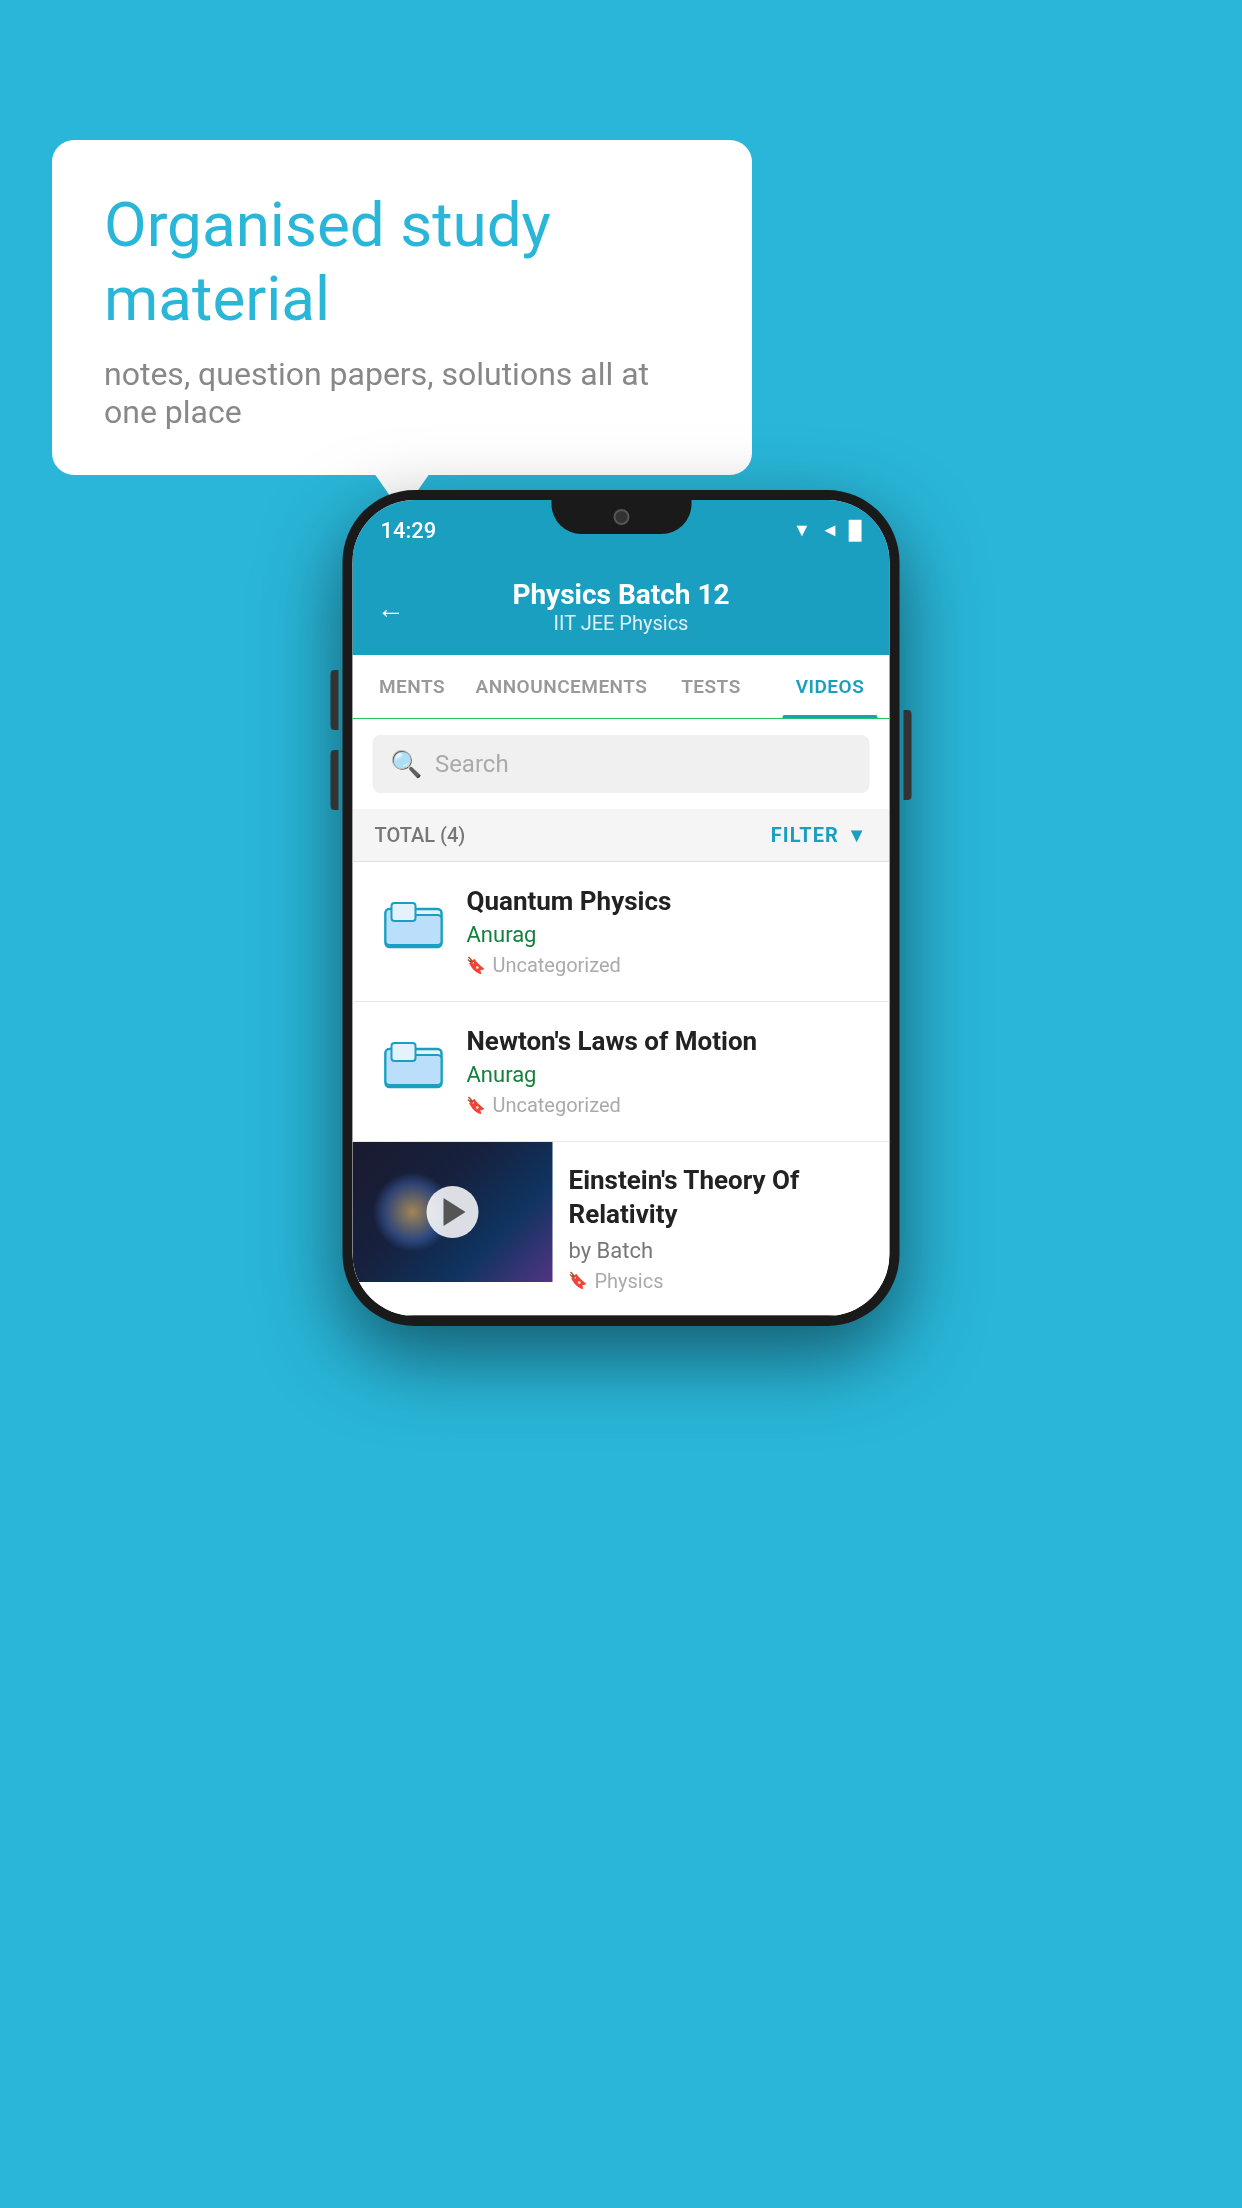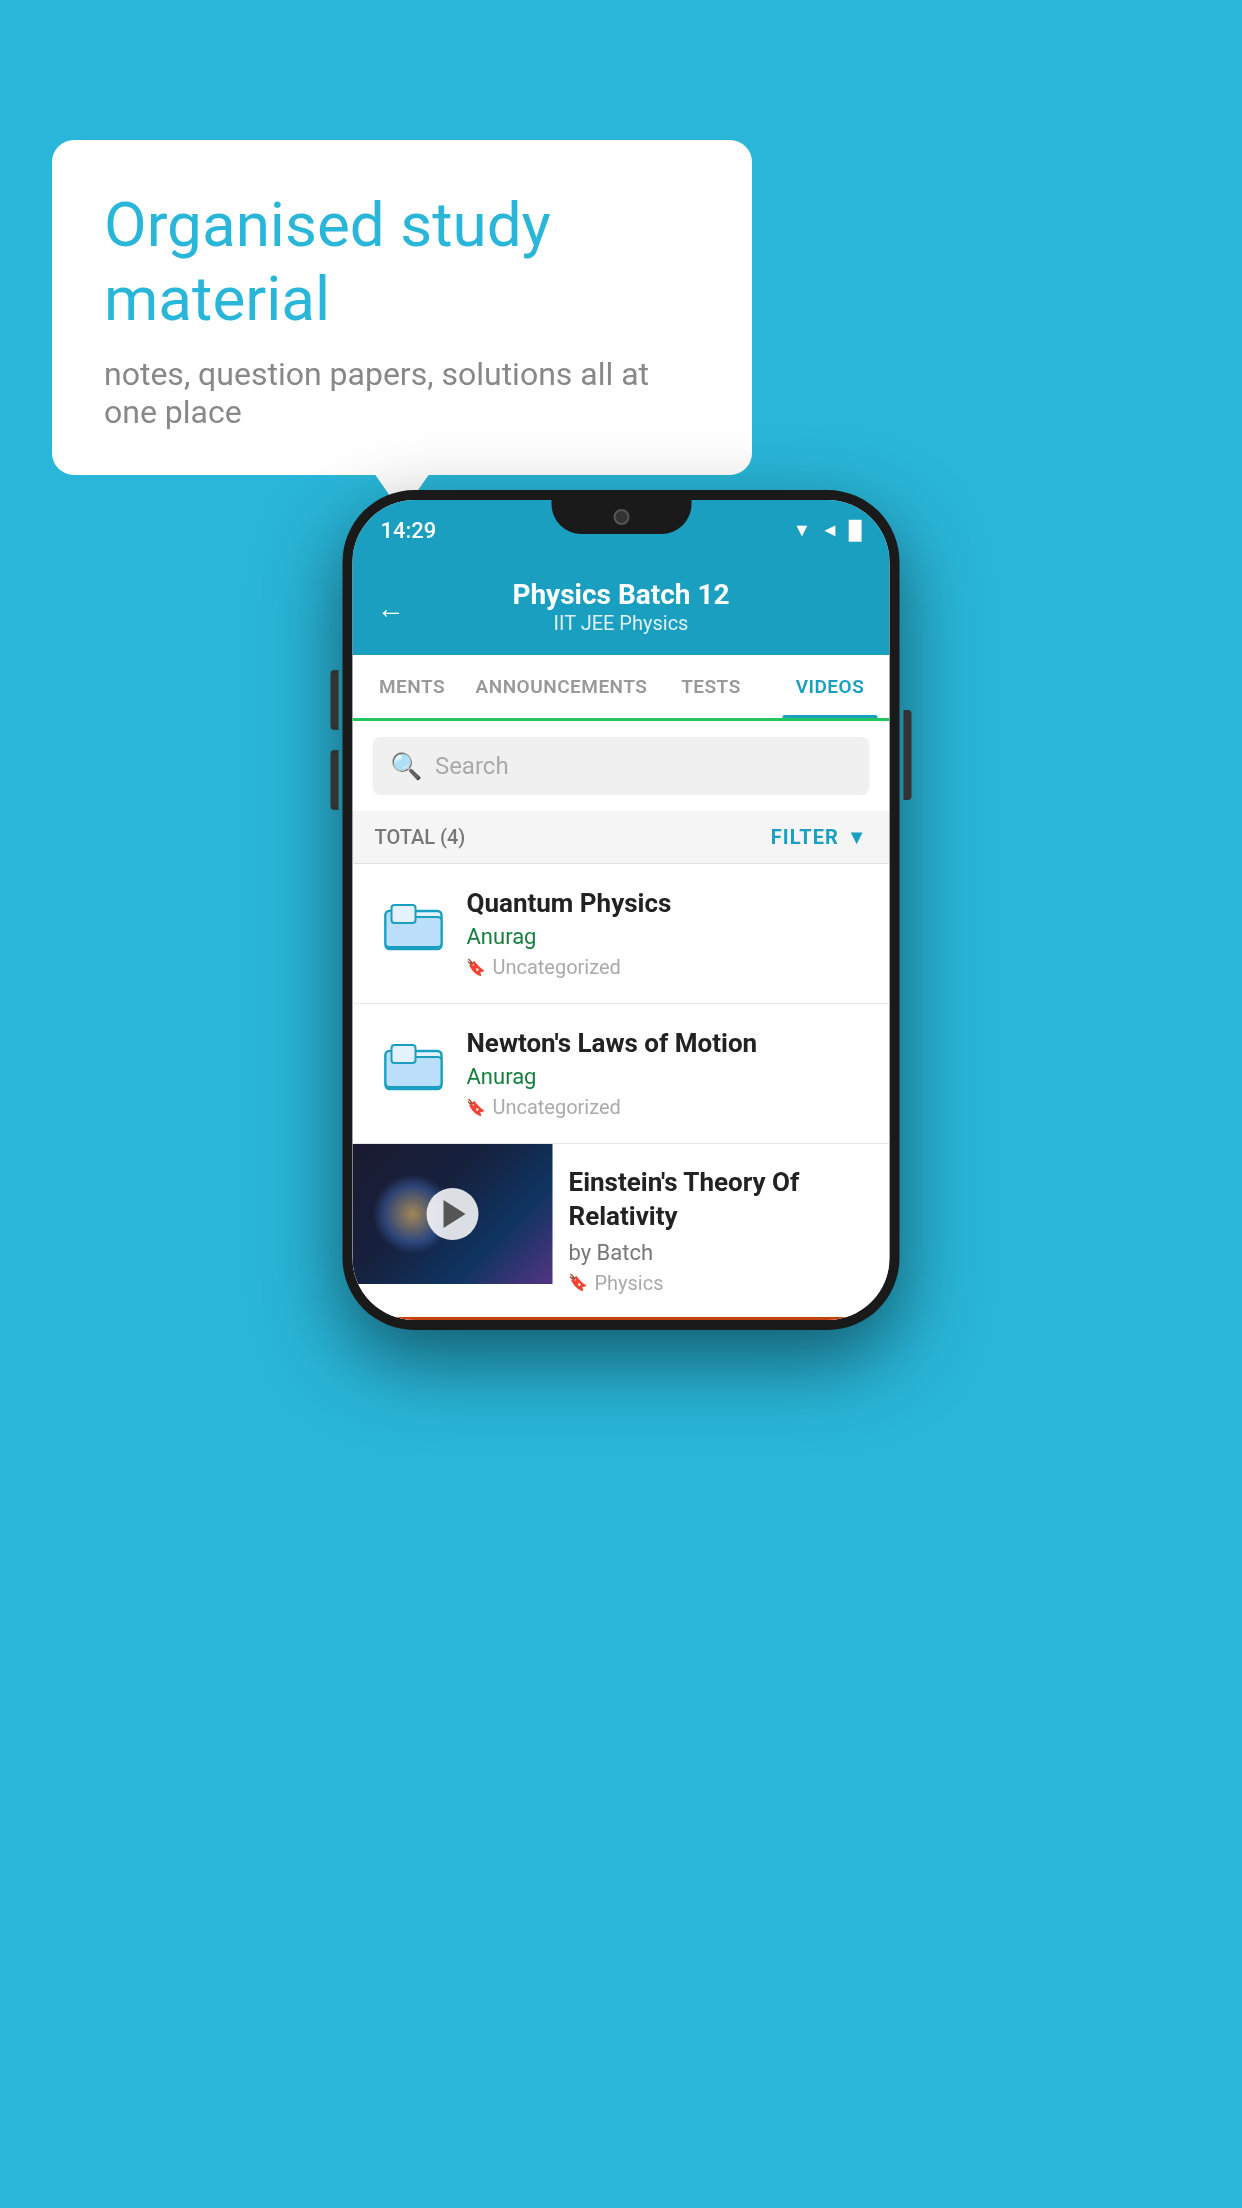--- a/index.html
+++ b/index.html
@@ -161,21 +161,21 @@
     .app-header-subtitle {
       color: rgba(255,255,255,0.85);
       font-size: 20px;
     }
 
     
     .tabs-bar {
       background: white;
       display: flex;
       align-items: center;
-      border-bottom: 3px solid #22c55e;
+      border-bottom: 1px solid #22c55e;
       overflow: hidden;
     }
 
     .tab-item {
       flex: 1;
       text-align: center;
       padding: 20px 4px;
       font-size: 19px;
       font-weight: 600;
       color: #999;
@@ -307,21 +307,21 @@
 
     .tag-icon {
       font-size: 16px;
     }
 
     
     .video-item-einstein {
       display: flex;
       align-items: flex-start;
       padding: 0 0 0 0;
-      border-bottom: 3px solid #c2410c;
+      border-bottom: 1px solid #c2410c;
     }
 
     .einstein-thumb {
       width: 200px;
       height: 140px;
       flex-shrink: 0;
       background: linear-gradient(135deg, #1a1a2e 0%, #16213e 40%, #0f3460 70%, #533483 100%);
       position: relative;
       overflow: hidden;
       display: flex;

